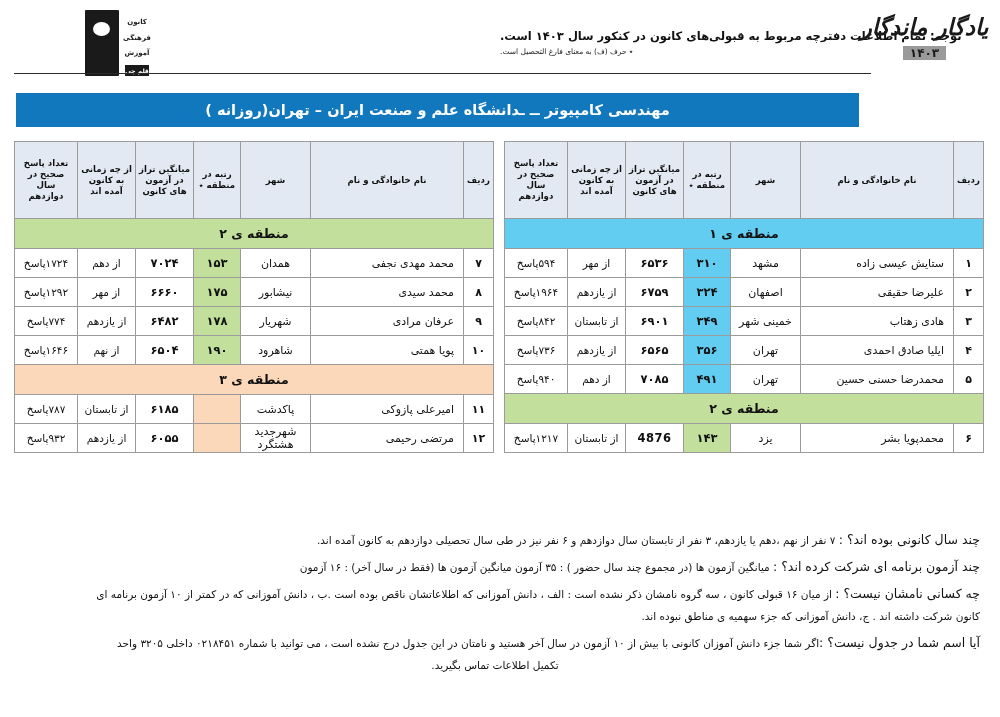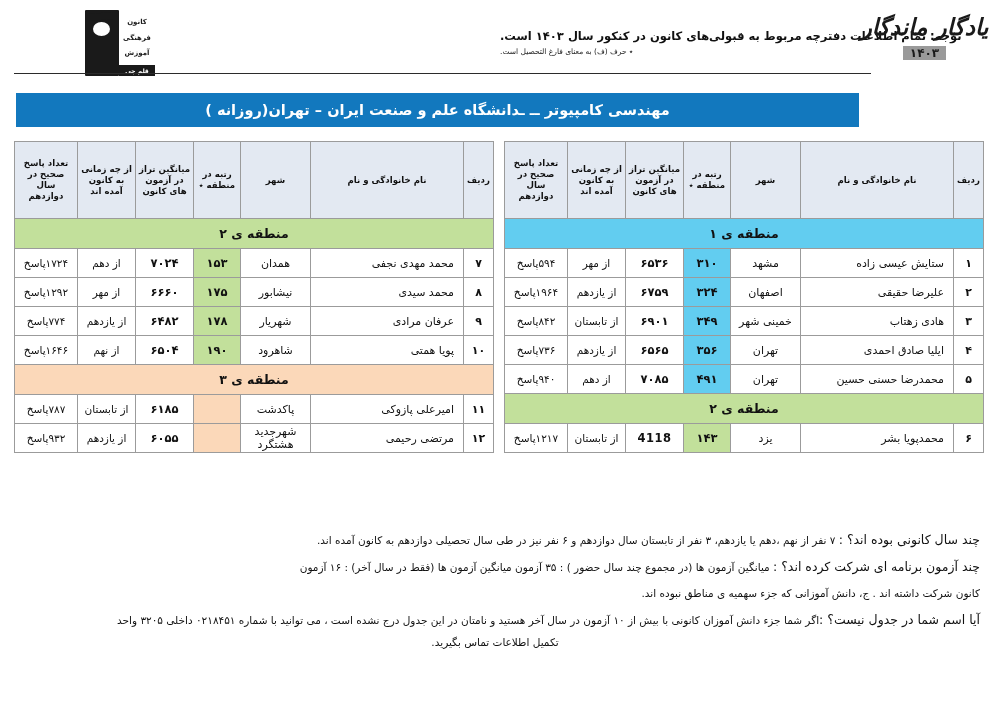--- a/index.html
+++ b/index.html
@@ -31,21 +31,21 @@
   .logo-fig:before{
     content:"";position:absolute;top:3px;left:4px;width:24px;height:7px;
     background:#1a1a1a;transform:skewY(-4deg);
   }
   .logo-fig:after{
     content:"";position:absolute;top:12px;left:8px;width:17px;height:14px;
     background:#fff;border-radius:50%;
   }
   .logo-words{
     width:36px;height:66px;display:flex;flex-direction:column;
-    justify-content:space-between;padding-top:8px;box-sizing:border-box;
+    justify-content:space-between;padding-top:8px;box-sizing:border-box;align-items:center;
   }
   .logo-words span{
     font-size:7px;font-weight:bold;color:#1a1a1a;line-height:9px;
     text-align:center;white-space:nowrap;
   }
   .logo-words span.inv{background:#1a1a1a;color:#fff;padding:1px 0;font-size:6px;}
 
   .header-note{
     position:absolute;right:0;top:28px;width:515px;text-align:left;
     padding-left:15px;box-sizing:border-box;
@@ -251,21 +251,21 @@
             <td class="count">۹۴۰پاسخ</td>
           </tr>
           <tr class="section r2">
             <td colspan="7">منطقه ی ۲</td>
           </tr>
           <tr class="data">
             <td class="radif">۶</td>
             <td class="name">محمدپویا بشر</td>
             <td class="city">یزد</td>
             <td class="rank rk-green">۱۴۳</td>
-            <td class="num">4118</td>
+            <td class="num">4876</td>
             <td class="time">از تابستان</td>
             <td class="count">۱۲۱۷پاسخ</td>
           </tr>
         </tbody>
     </table>
 
     <table class="res">
       <colgroup>
         <col class="c-radif">
           <col class="c-name">
@@ -353,20 +353,21 @@
   </div>
 
   <div class="notes">
       <div class="note-block">
         <div><span class="note-q">چند سال کانونی بوده اند؟ :</span><span class="note-a"> ۷ نفر از نهم ،دهم یا یازدهم، ۳ نفر از تابستان سال دوازدهم و ۶ نفر نیز در طی سال تحصیلی دوازدهم به کانون آمده اند.</span></div>
       </div>
       <div class="note-block">
         <div><span class="note-q">چند آزمون برنامه ای شرکت کرده اند؟ :</span><span class="note-a"> میانگین آزمون ها (در مجموع چند سال حضور ) : ۳۵ آزمون    میانگین آزمون ها (فقط در سال آخر) : ۱۶ آزمون</span></div>
       </div>
       <div class="note-block">
+        <div><span class="note-q">چه کسانی نامشان نیست؟ :</span><span class="note-a"> از میان ۱۶ قبولی کانون ، سه گروه نامشان ذکر نشده است : الف ، دانش آموزانی که اطلاعاتشان ناقص بوده است .ب ، دانش آموزانی که در کمتر از ۱۰ آزمون برنامه ای</span></div>
         <div class="note-line2 right">کانون شرکت داشته اند . ج، دانش آموزانی که جزء سهمیه ی مناطق نبوده اند.</div>
       </div>
       <div class="note-block">
         <div><span class="note-q">آیا اسم شما در جدول نیست؟ :</span><span class="note-a">اگر شما جزء دانش آموزان کانونی با بیش از ۱۰ آزمون در سال آخر هستید و نامتان در این جدول درج نشده است ، می توانید با شماره ۰۲۱۸۴۵۱ داخلی ۳۲۰۵ واحد</span></div>
         <div class="note-line2">تکمیل اطلاعات تماس بگیرید.</div>
       </div>
     </div>
 
 </div>
 

